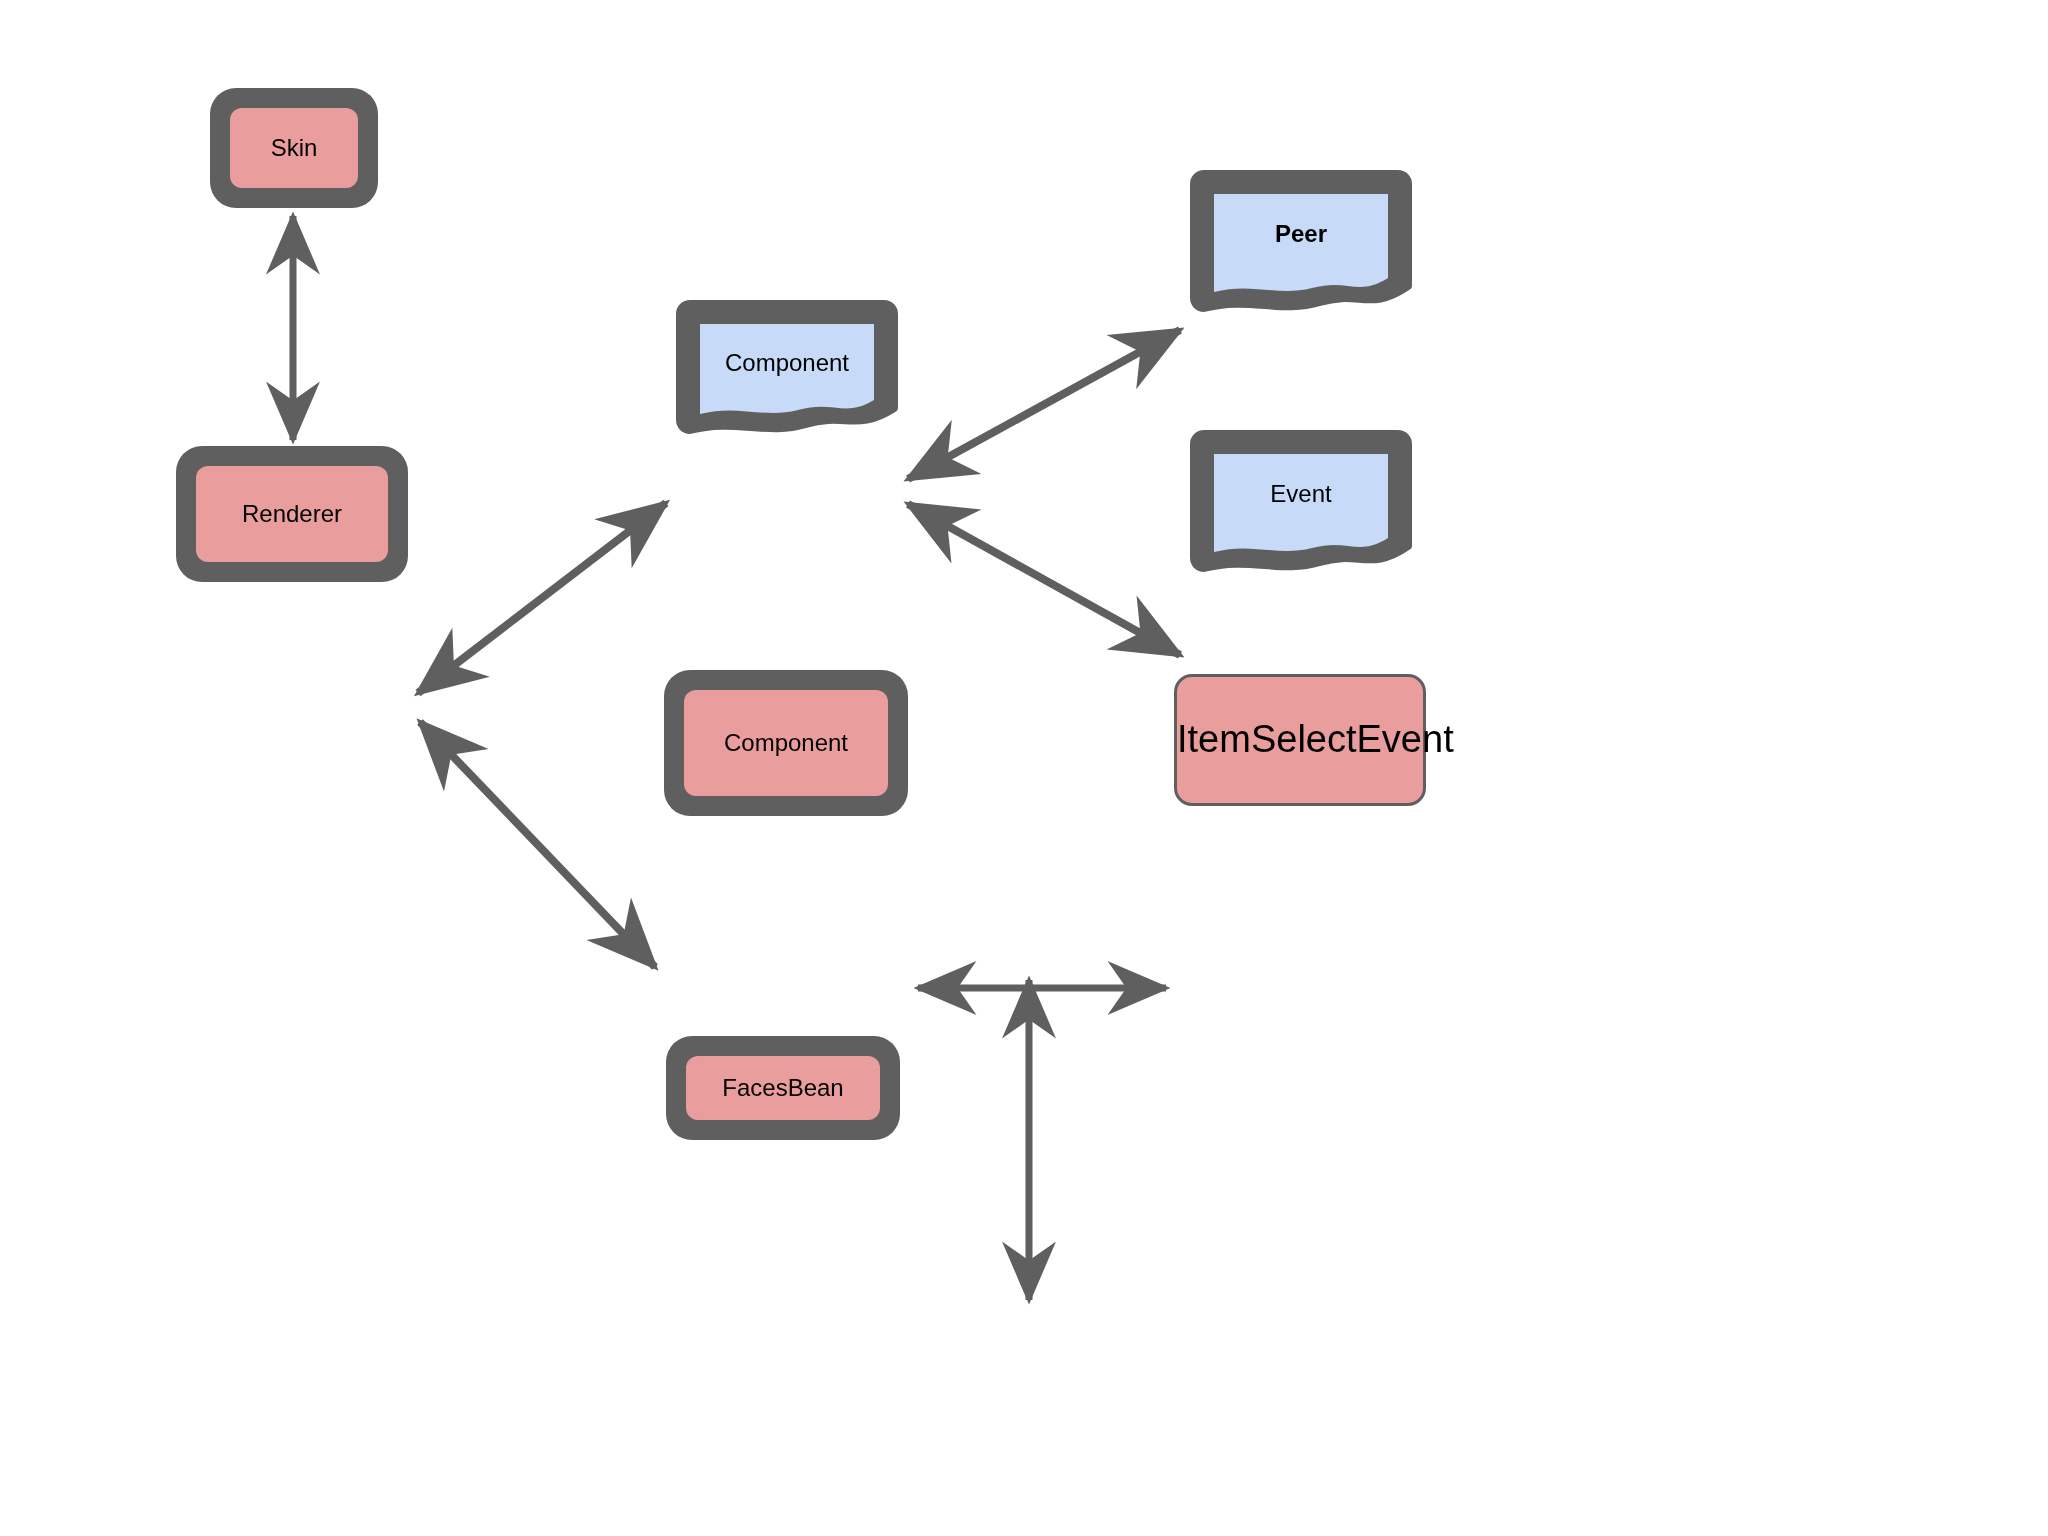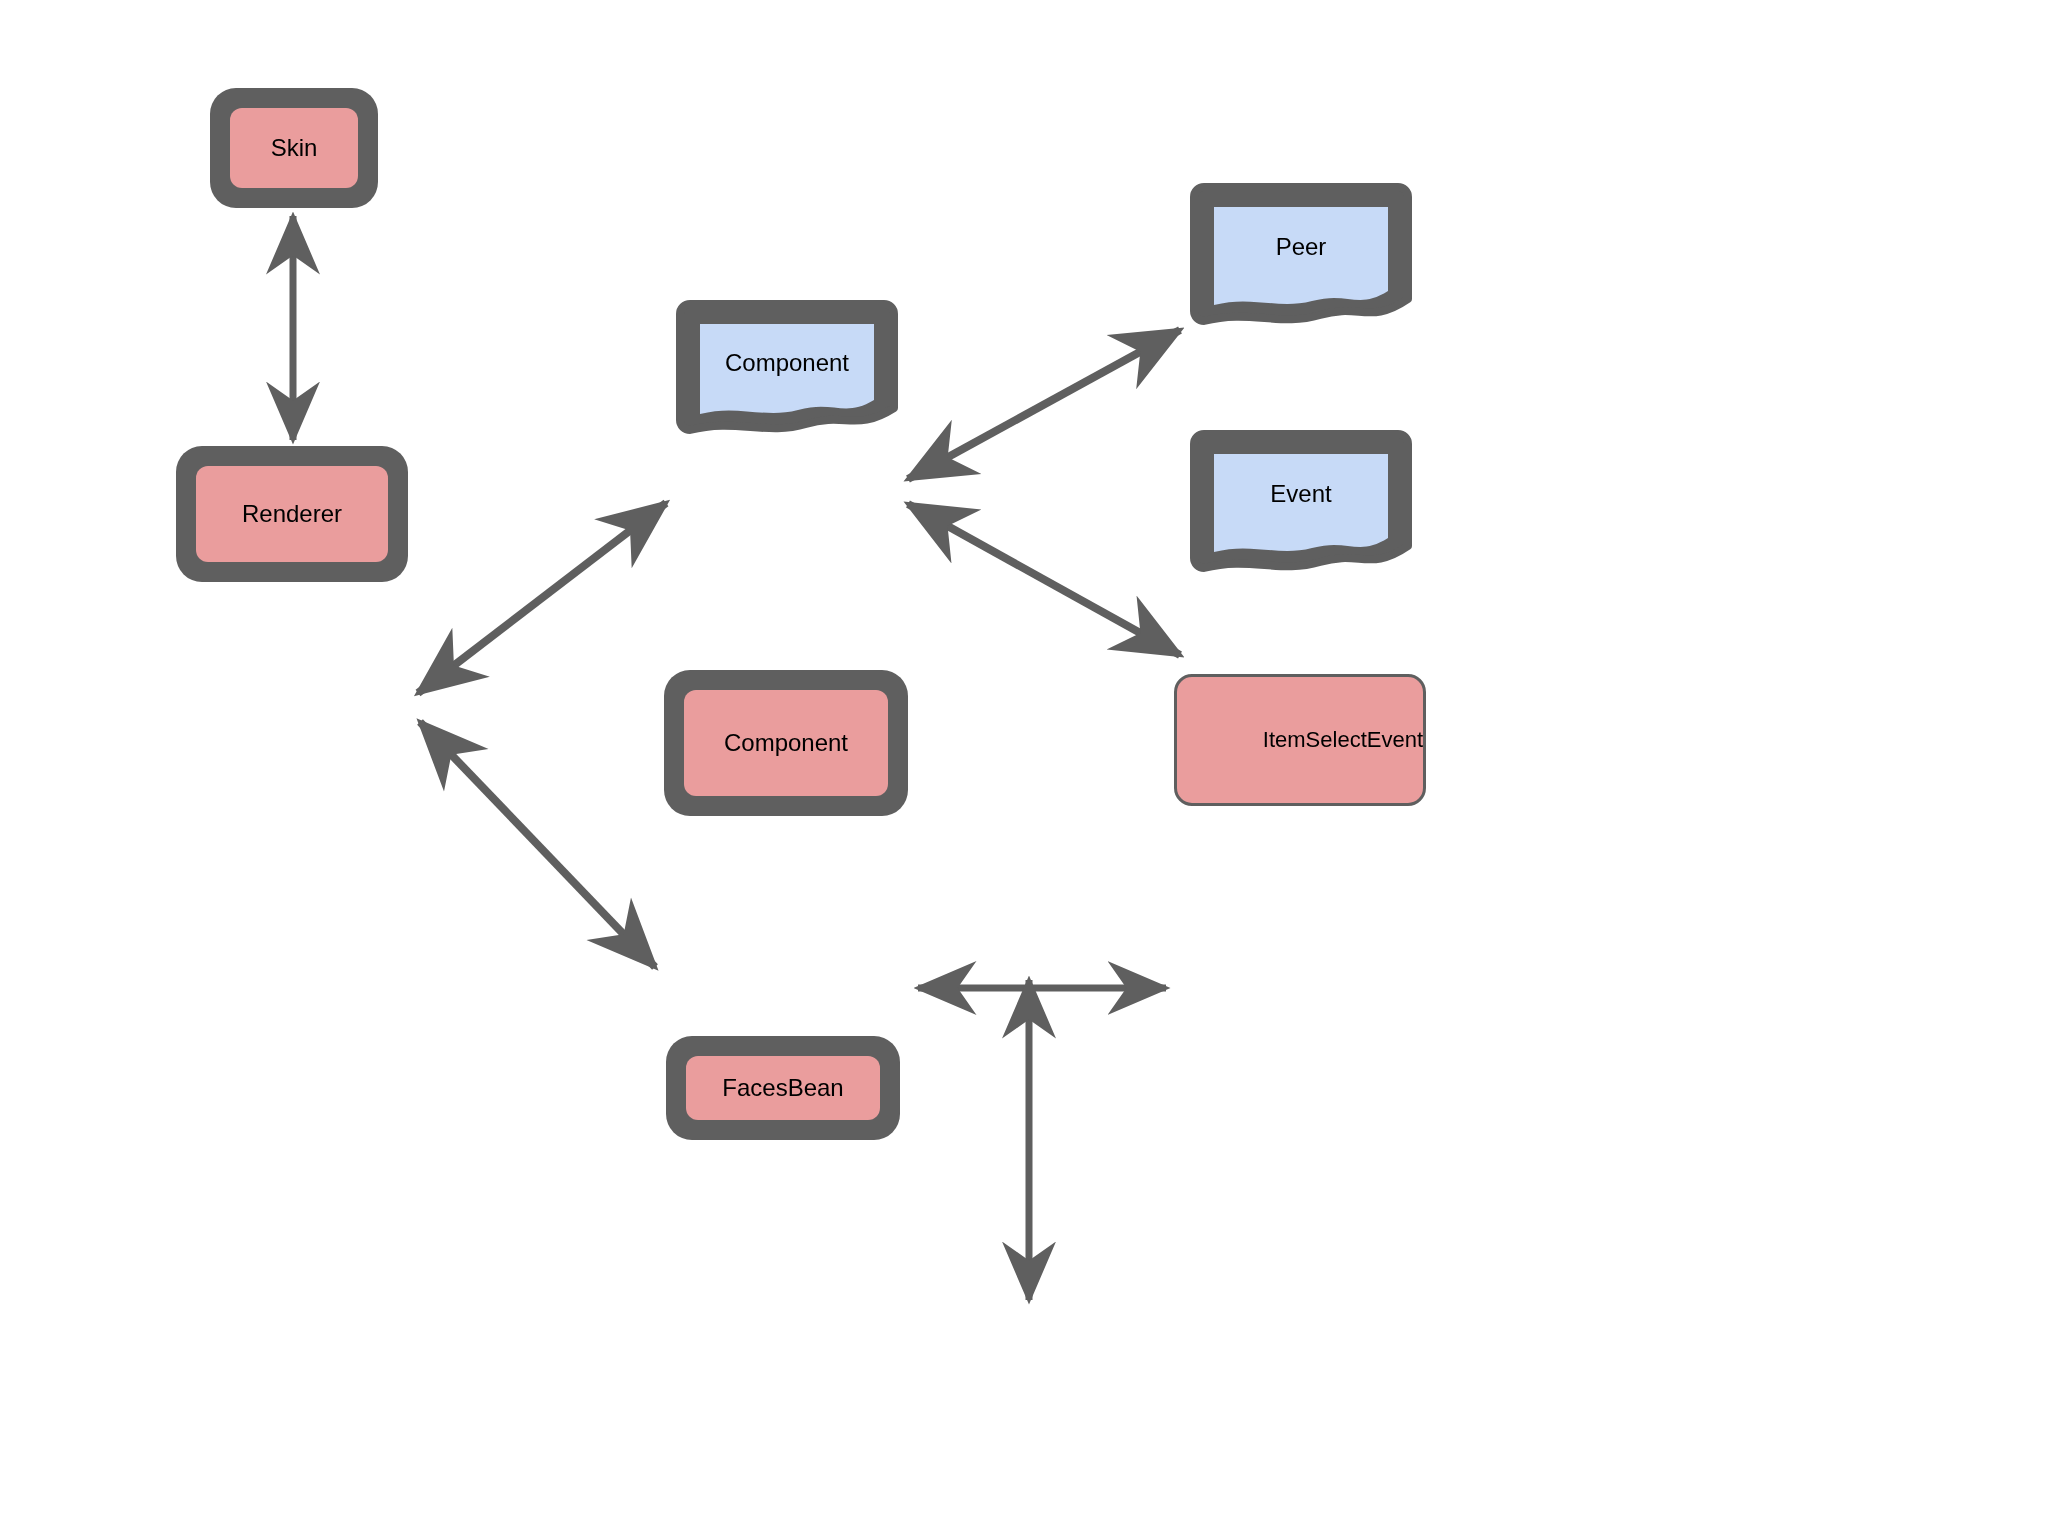--- a/index.html
+++ b/index.html
@@ -127,21 +127,21 @@
                C 90 136 60 118 14 130
                a 10 10 0 0 1 -10 -10 V 14
                a 10 10 0 0 1 10 -10 Z" fill="#5f5f5f" stroke="#5f5f5f" stroke-width="8" stroke-linejoin="round"></path>
       <path d="M 24 24 H 198 V 100
                C 168 118 158 100 122 110
                C 88 119 62 104 24 114 Z" fill="#c7daf7"></path>
     </svg>
     <div class="node-label" style="top:46%;">Component</div>
   </div>
 
-  <div class="node doc" style="left:1190px; top:183px; width:222px; height:146px;">
+  <div class="node doc" style="left:1190px; top:170px; width:222px; height:146px;font-weight:bold;">
     <svg viewBox="0 0 222 146" preserveAspectRatio="none">
       <path d="M 14 4 H 208 a 10 10 0 0 1 10 10 V 116
                C 180 142 170 120 130 132
                C 90 144 60 126 14 138
                a 10 10 0 0 1 -10 -10 V 14
                a 10 10 0 0 1 10 -10 Z" fill="#5f5f5f" stroke="#5f5f5f" stroke-width="8" stroke-linejoin="round"></path>
       <path d="M 24 24 H 198 V 108
                C 168 127 158 108 122 118
                C 88 127 62 112 24 122 Z" fill="#c7daf7"></path>
     </svg>
@@ -161,21 +161,21 @@
     </svg>
     <div class="node-label" style="top:44%;">Event</div>
   </div>
 
   <div class="node rrect" style="left:664px; top:670px; width:244px; height:146px;">
     <div class="plate fill-pink"></div>
     <div class="node-label">Component</div>
   </div>
 
   <div class="node thin" style="left:1174px; top:674px; width:252px; height:132px;">
-    <div class="node-label" style="font-size:22px;text-align:right;">ItemSelectEvent</div>
+    <div class="node-label" style="font-size:38px;text-align:right;">ItemSelectEvent</div>
   </div>
 
   <div class="node rrect" style="left:666px; top:1036px; width:234px; height:104px;">
     <div class="plate fill-pink"></div>
     <div class="node-label">FacesBean</div>
   </div>
 
 </div>
 
 </body></html>

